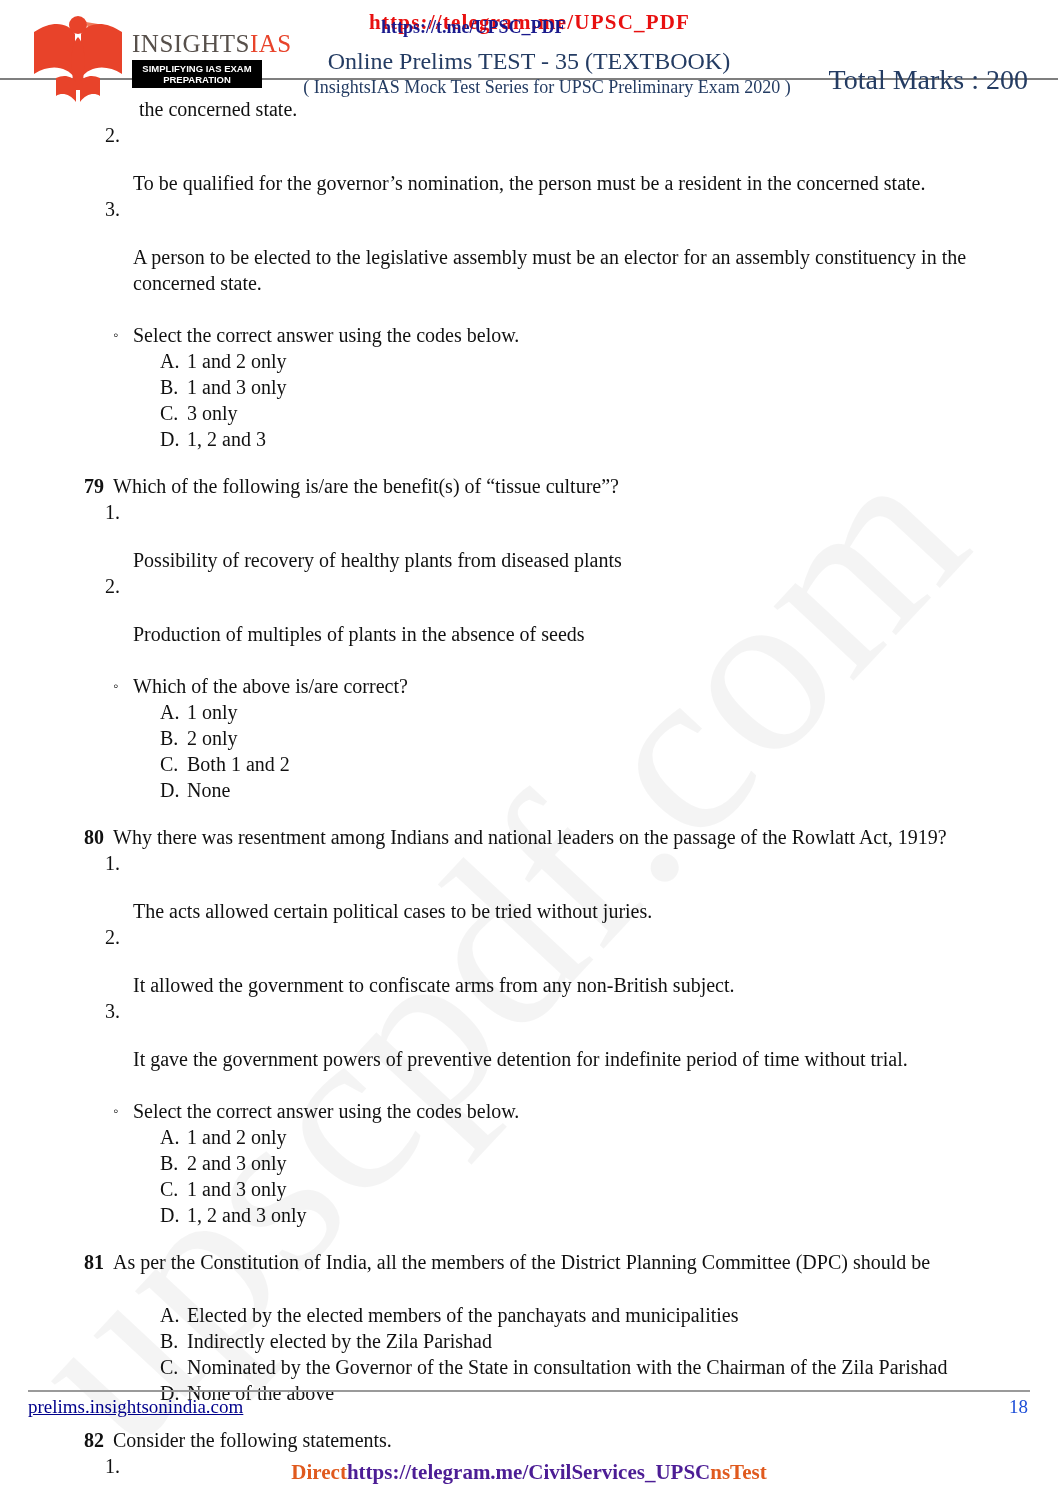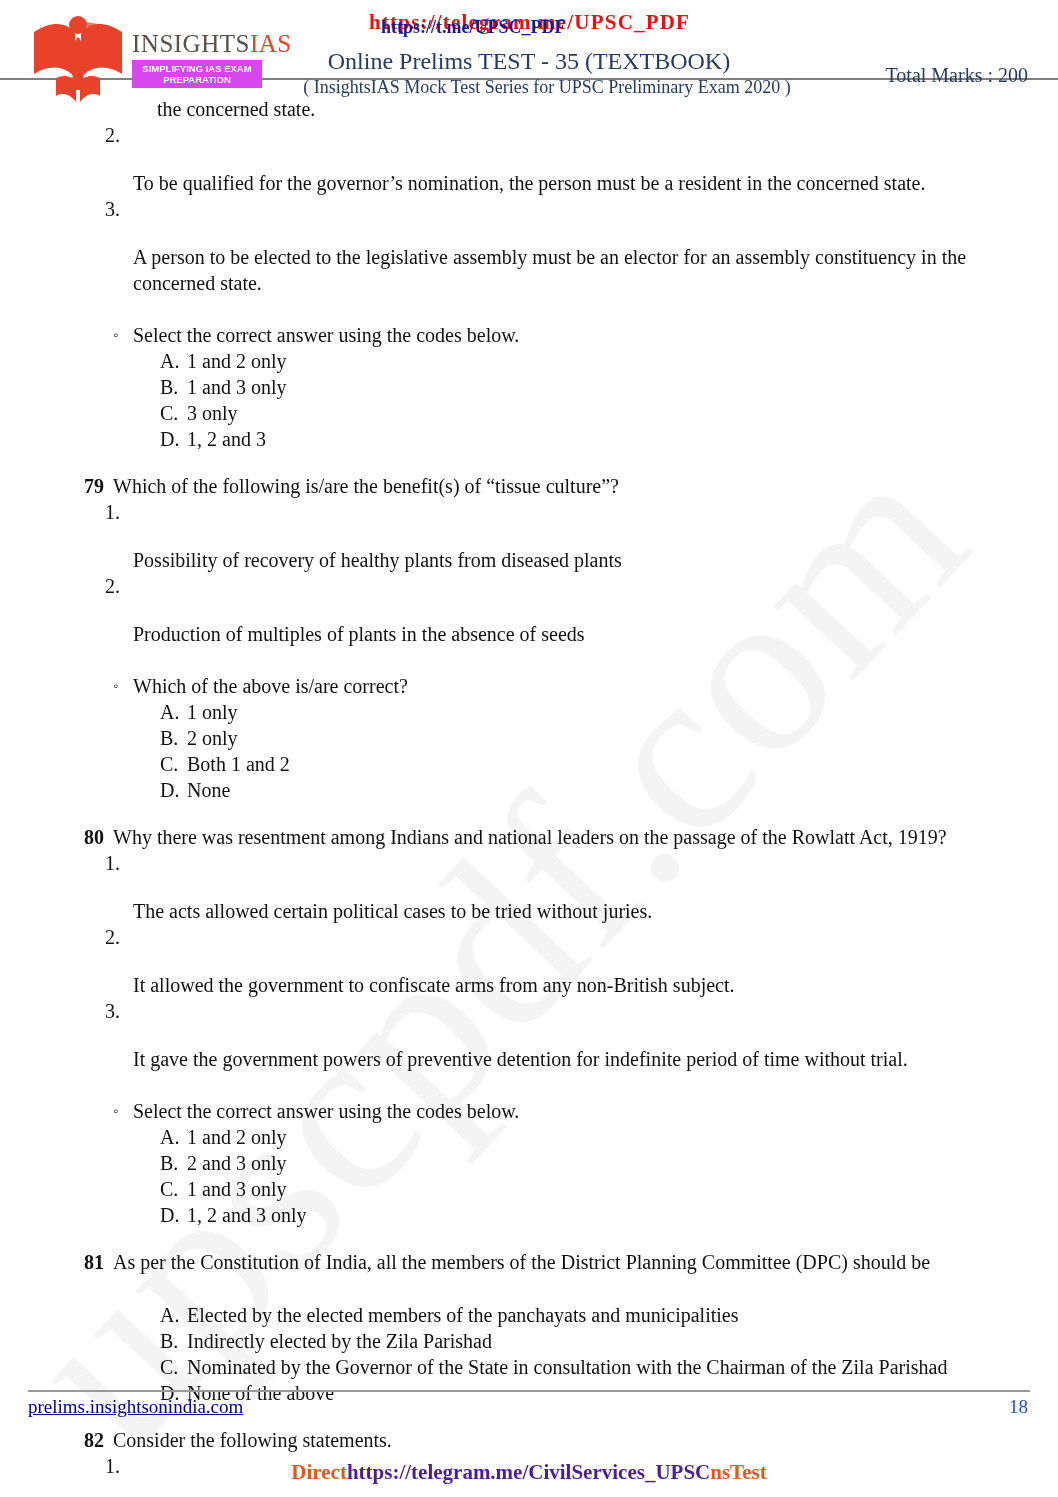--- a/index.html
+++ b/index.html
@@ -22,48 +22,48 @@
   header {
     position:relative; height:80px; z-index:2;
     border-bottom:2px solid #7f7f7f;
   }
   .logo { position:absolute; left:28px; top:12px; display:flex; align-items:flex-start; }
   .logo-icon { width:100px; height:92px; }
   .logo-textblock { margin-left:4px; margin-top:18px; }
   .brand { font-size:25px; letter-spacing:0.5px; color:#57504b; font-family:"Liberation Serif", serif; }
   .brand .brand-red { color:#e8432a; }
   .tagline {
-    margin-top:2px; background:#d946ef; color:#ffffff; text-align:center;
+    margin-top:2px; background:#000000; color:#ffffff; text-align:center;
     font-family:"Liberation Sans", sans-serif; font-size:9.5px; font-weight:bold;
     padding:3px 6px; line-height:11px; width:130px;
   }
   .header-center { position:absolute; left:0; right:0; top:10px; text-align:center; }
   .overlap-links { position:relative; height:36px; width:320px; margin:0 auto;text-align:center; }
   .red-link {
     position:absolute; left:0; top:0; white-space:nowrap;
     color:#e81010; font-weight:bold; font-size:21px; letter-spacing:1.2px;
   }
   .blue-link {
     position:absolute; left:12px; top:7px; white-space:nowrap;
     color:#1a1a8c; font-weight:bold; font-size:18px;
   }
   .doc-title { margin-top:2px; font-size:24px; color:#243c63; }
   .doc-subtitle { margin-top:2px; font-size:18px; color:#243c63;padding-left:36px; }
-  .total-marks { position:absolute; right:30px; top:64px; font-size:20px; color:#243c63; }
+  .total-marks { position:absolute; right:30px; top:64px; font-size:28px; color:#243c63; }
 
   
   .content {
     position:relative; z-index:1;
     padding:16px 28px 0 84px;
     font-size:20px; line-height:26px;
   }
   .qhead { display:flex; }
   .qn { width:29px; flex:none; font-weight:bold; }
   .qt { flex:1; }
-  .cont-line { margin-left:73px; }
+  .cont-line { margin-left:55px; }
   .stmts { margin-left:21px; }
   .stmt { display:flex; }
   .sn { width:28px; flex:none; }
   .st { flex:1;margin-top:48px; }
   .prompt { display:flex; margin-left:29px; }
   .bu { width:20px; flex:none; font-size:15px; }
   .pt { flex:1; }
   .opts { margin-left:76px; }
   .opt { display:flex; }
   .on { width:27px; flex:none; }

